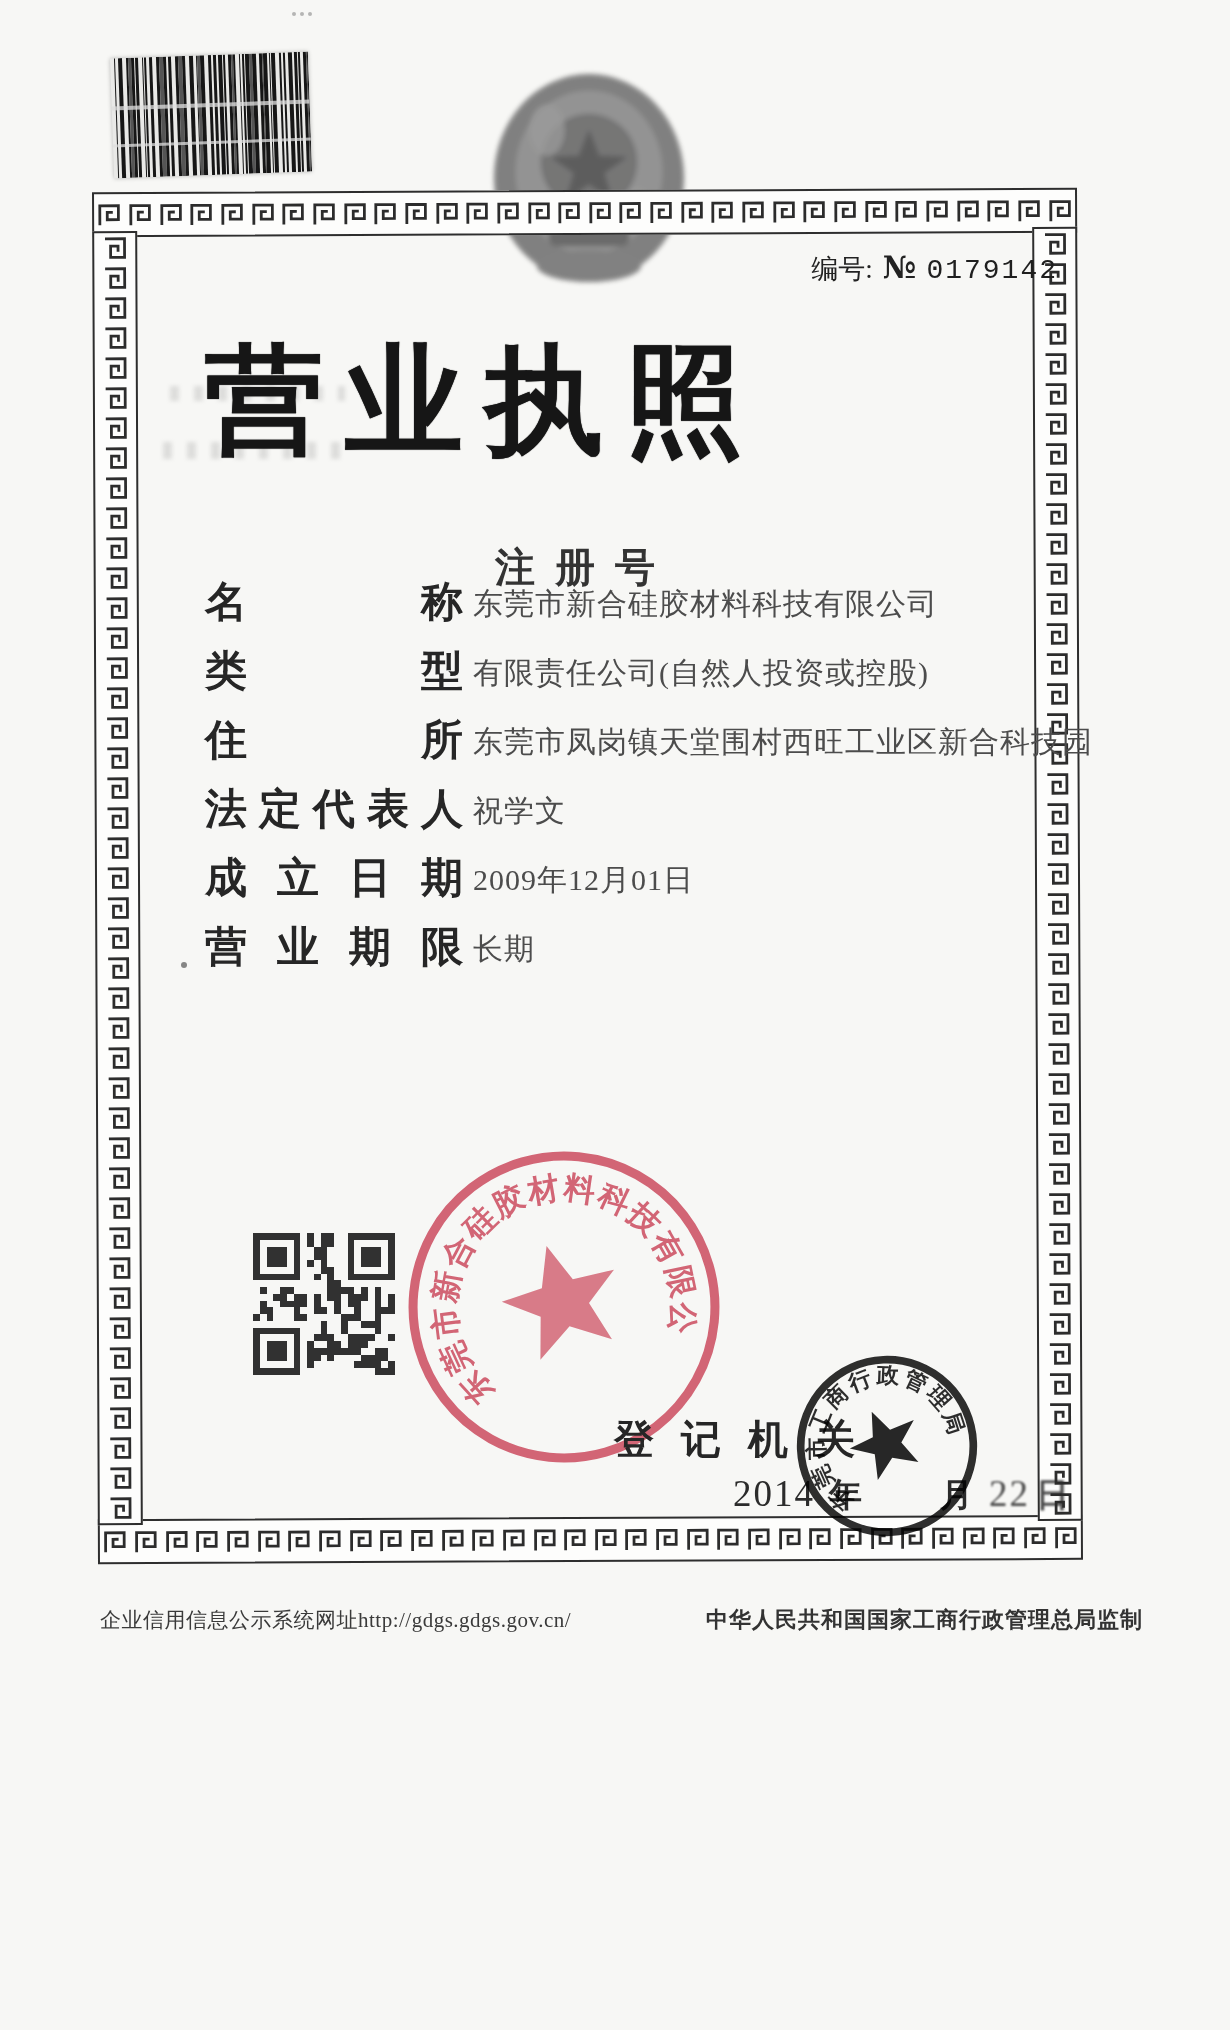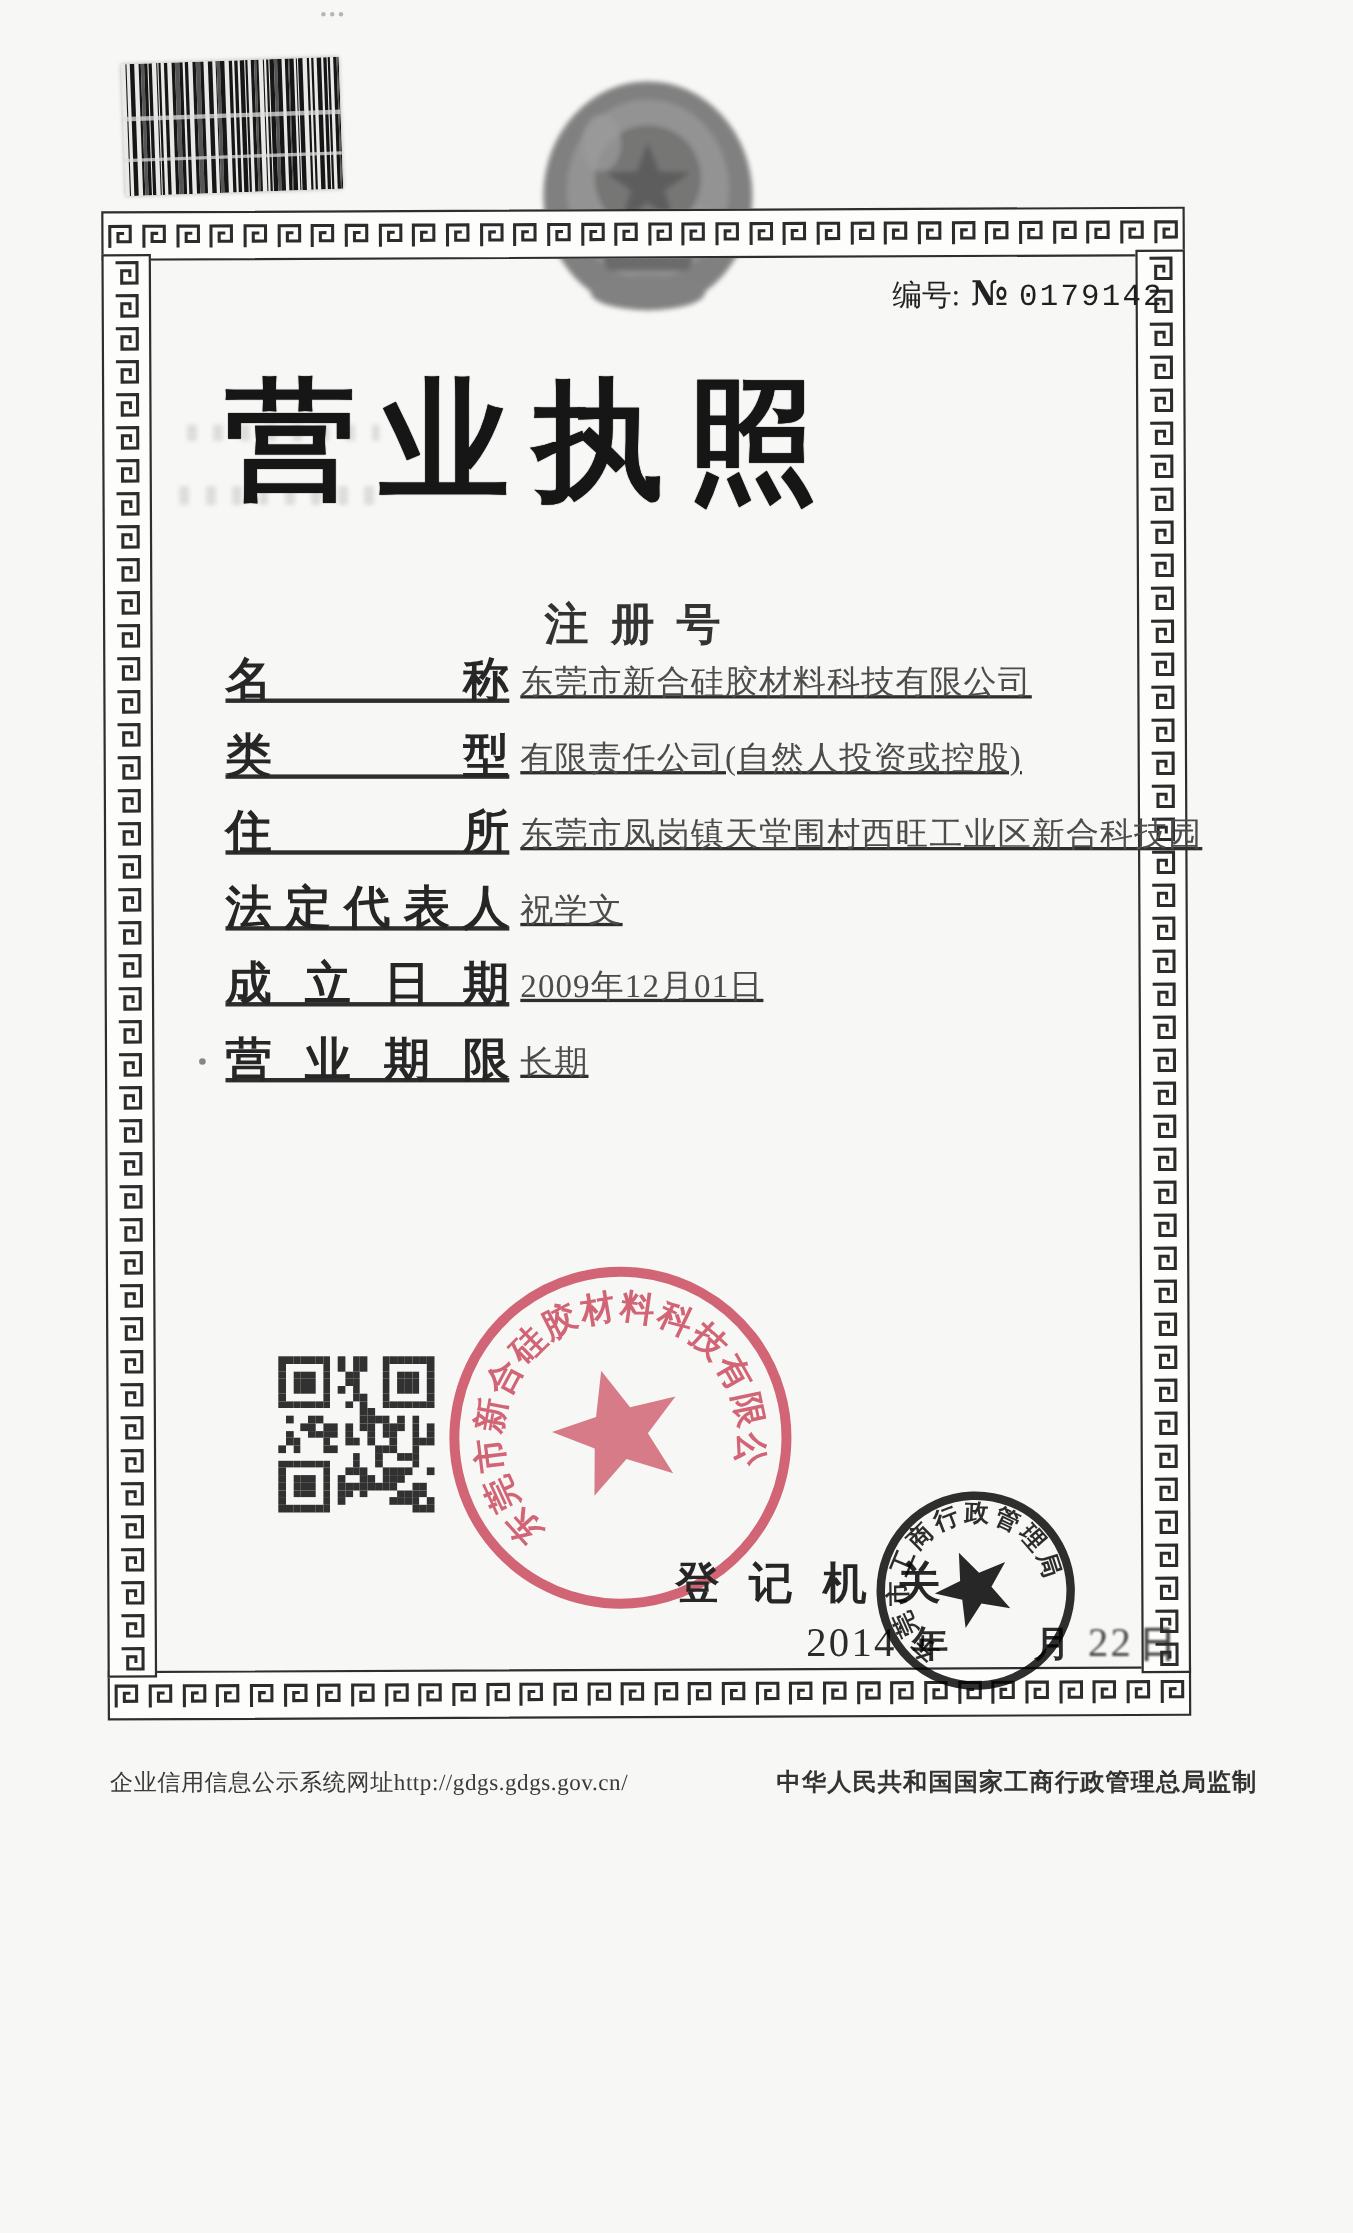--- a/index.html
+++ b/index.html
@@ -42,21 +42,21 @@
   .serial .no-sym{font-weight:bold;font-size:31px;font-family:"DejaVu Serif", serif;}
   .serial .no-val{font-family:"Liberation Mono", monospace;font-size:28px;letter-spacing:2px;color:#1f1f1f;}
   .title{top:330px;left:205px;width:540px;text-align:center;font-size:118px;line-height:1.2;
          font-family:"DejaVu Sans", sans-serif;font-weight:900;color:#161616;letter-spacing:22px;
          filter:blur(.5px);text-shadow:0 0 1px #000;white-space:nowrap;}
   .regline{top:528px;left:495px;display:flex;align-items:baseline;gap:34px;white-space:nowrap;}
   .reg-label{font-size:40px;letter-spacing:20px;color:#333;font-weight:600;margin-top:12px;}
   .reg-number{font-size:37px;letter-spacing:1px;color:#3e3e3e;}
 
   
-  .fields{top:593px;left:205px;width:880px;text-decoration:underline;}
+  .fields{top:576px;left:205px;width:880px;}
   .frow{display:flex;align-items:flex-start;margin-bottom:17px;}
   .f-label{width:258px;flex:0 0 258px;font-size:42px;line-height:52px;font-weight:600;color:#262626;
            text-align:justify;text-align-last:justify;filter:blur(.3px);}
   .f-value{margin-left:10px;padding-top:9px;font-size:30px;line-height:38px;color:#4c4c4c;
            letter-spacing:1px;white-space:nowrap;}
   .frow.scope .f-value{white-space:normal;width:612px;font-size:25px;line-height:33px;color:#3c3c3c;
            letter-spacing:0;padding-top:6px;font-weight:500;}
 
   
   .qr{left:253px;top:1233px;width:142px;height:142px;display:grid;

